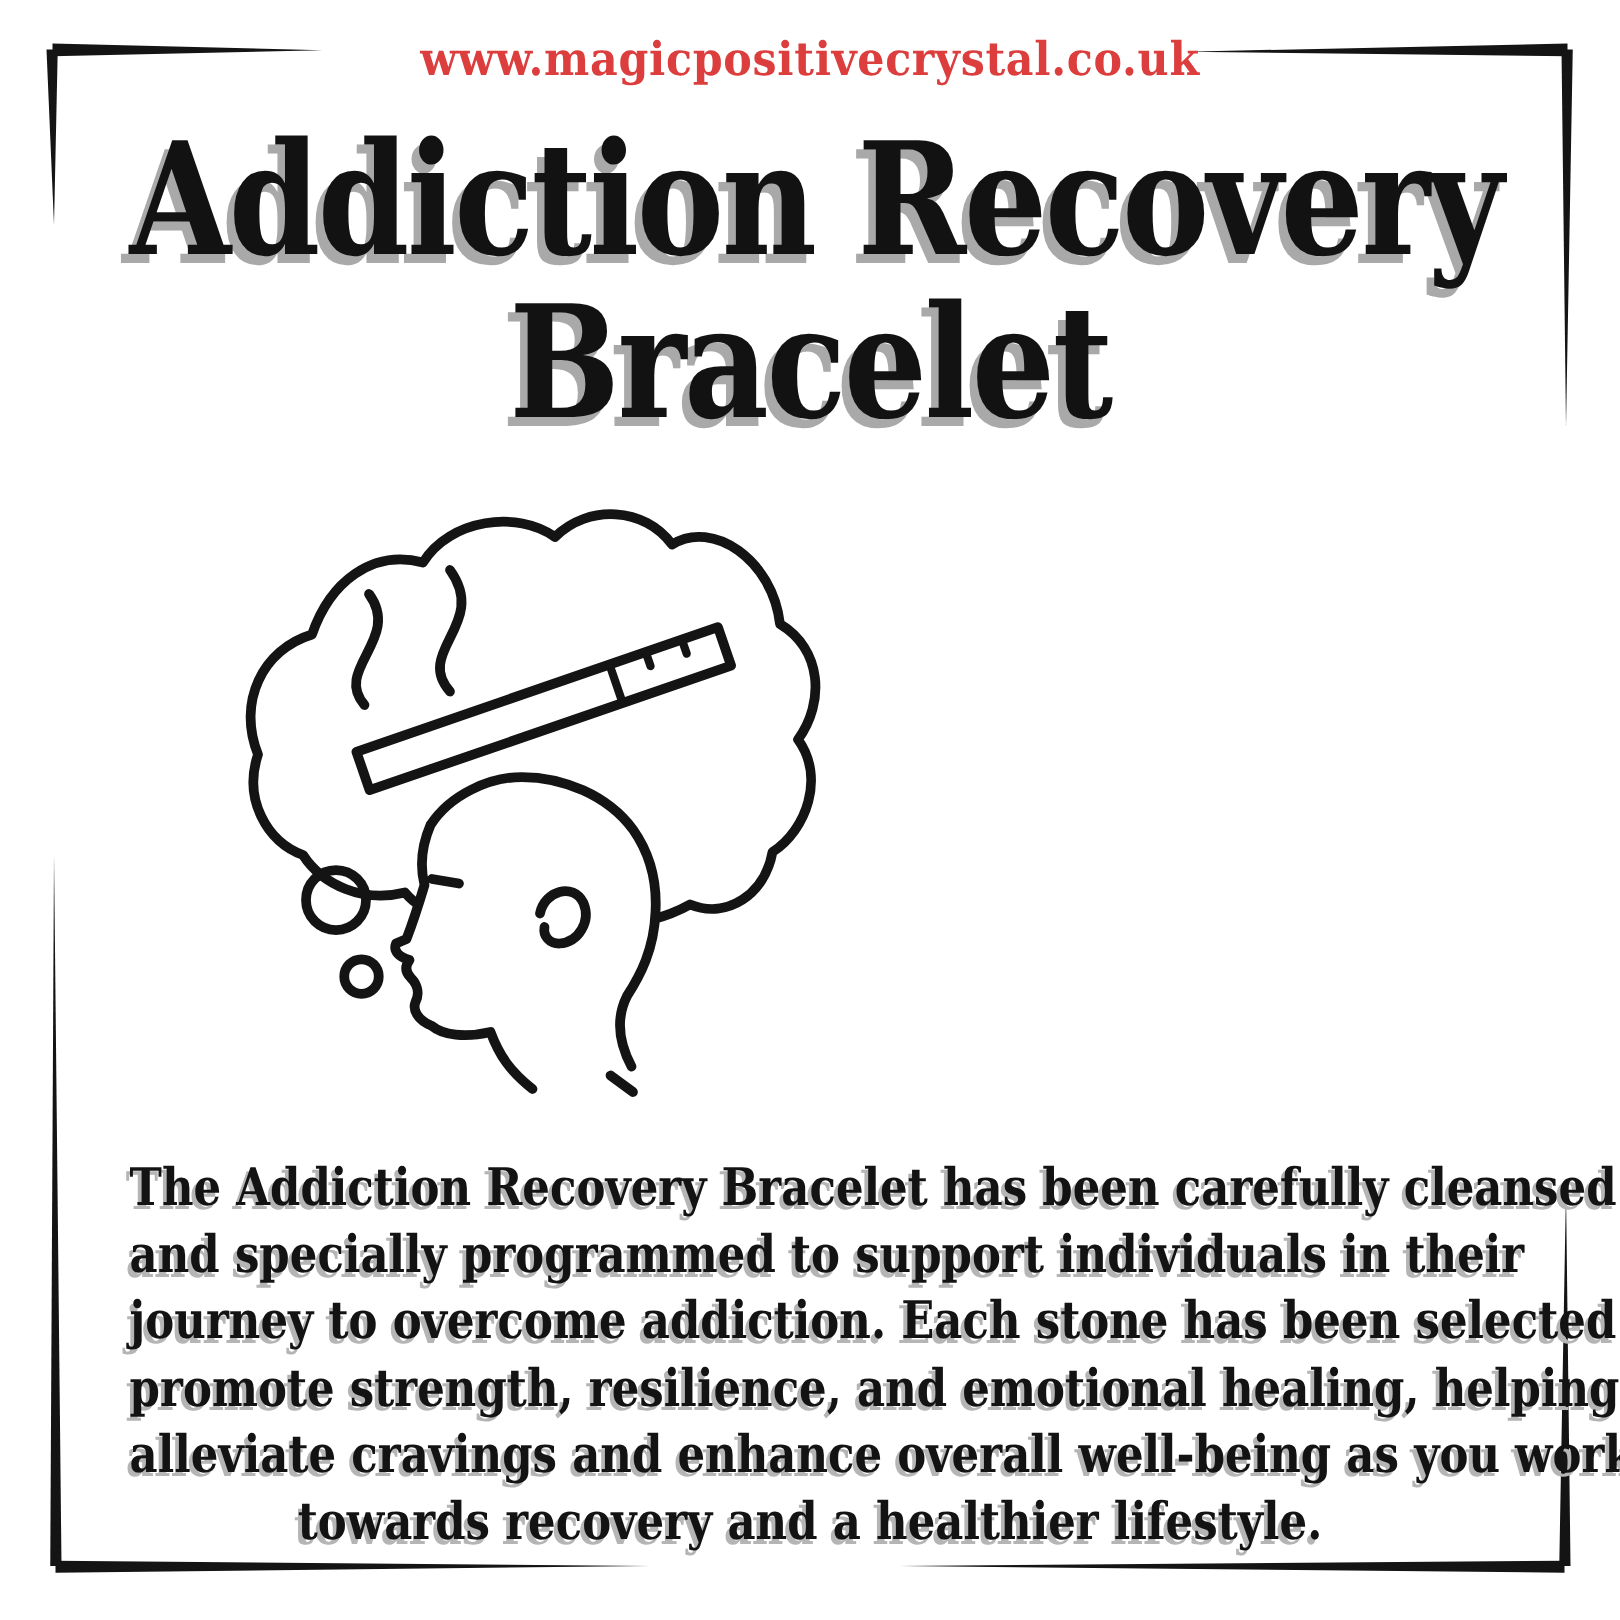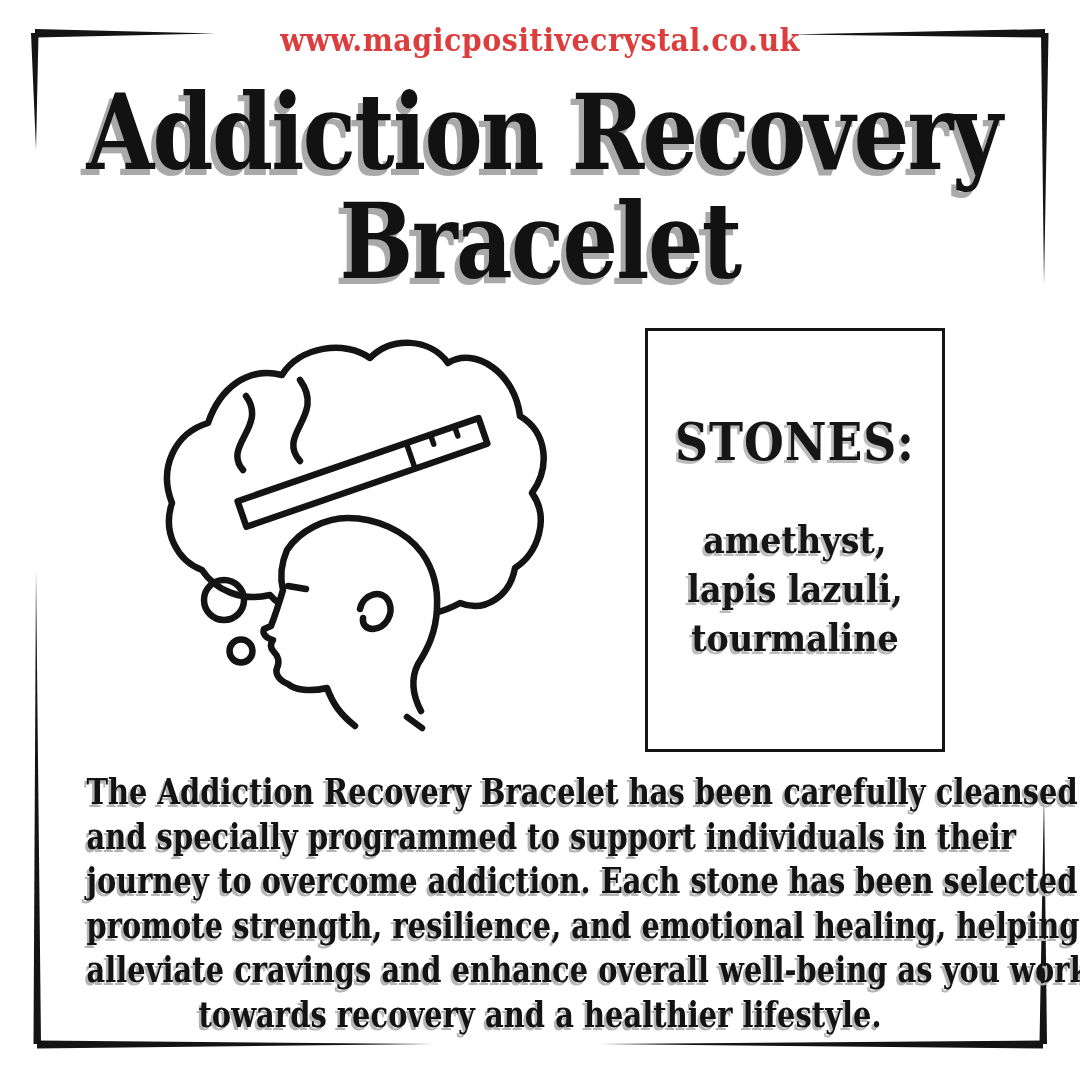--- a/index.html
+++ b/index.html
@@ -148,28 +148,20 @@
                C203,386 210,396 225,408"></path>
 
       <path d="M230,291 C233,276 252,270 259,284 C264,296 256,310 243,311 C236,311 232,306 233,300"></path>
 
       <path d="M158,268 L176,271"></path>
 
       <path d="M277,399 L292,410"></path>
     </g>
   </svg>
 
-  <div class="abs stones-box">
-    <div class="stones-inner">
-      <div class="stones-heading">STONES:</div>
-      <div class="stones-item first">amethyst,</div>
-      <div class="stones-item">lapis lazuli,</div>
-      <div class="stones-item">tourmaline</div>
-    </div>
-  </div>
 
   <div class="abs body-block">
     <div class="body-line">The Addiction Recovery Bracelet has been carefully cleansed</div>
     <div class="body-line">and specially programmed to support individuals in their</div>
     <div class="body-line">journey to overcome addiction. Each stone has been selected to</div>
     <div class="body-line">promote strength, resilience, and emotional healing, helping to</div>
     <div class="body-line">alleviate cravings and enhance overall well-being as you work</div>
     <div class="body-line">towards recovery and a healthier lifestyle.</div>
   </div>
 

